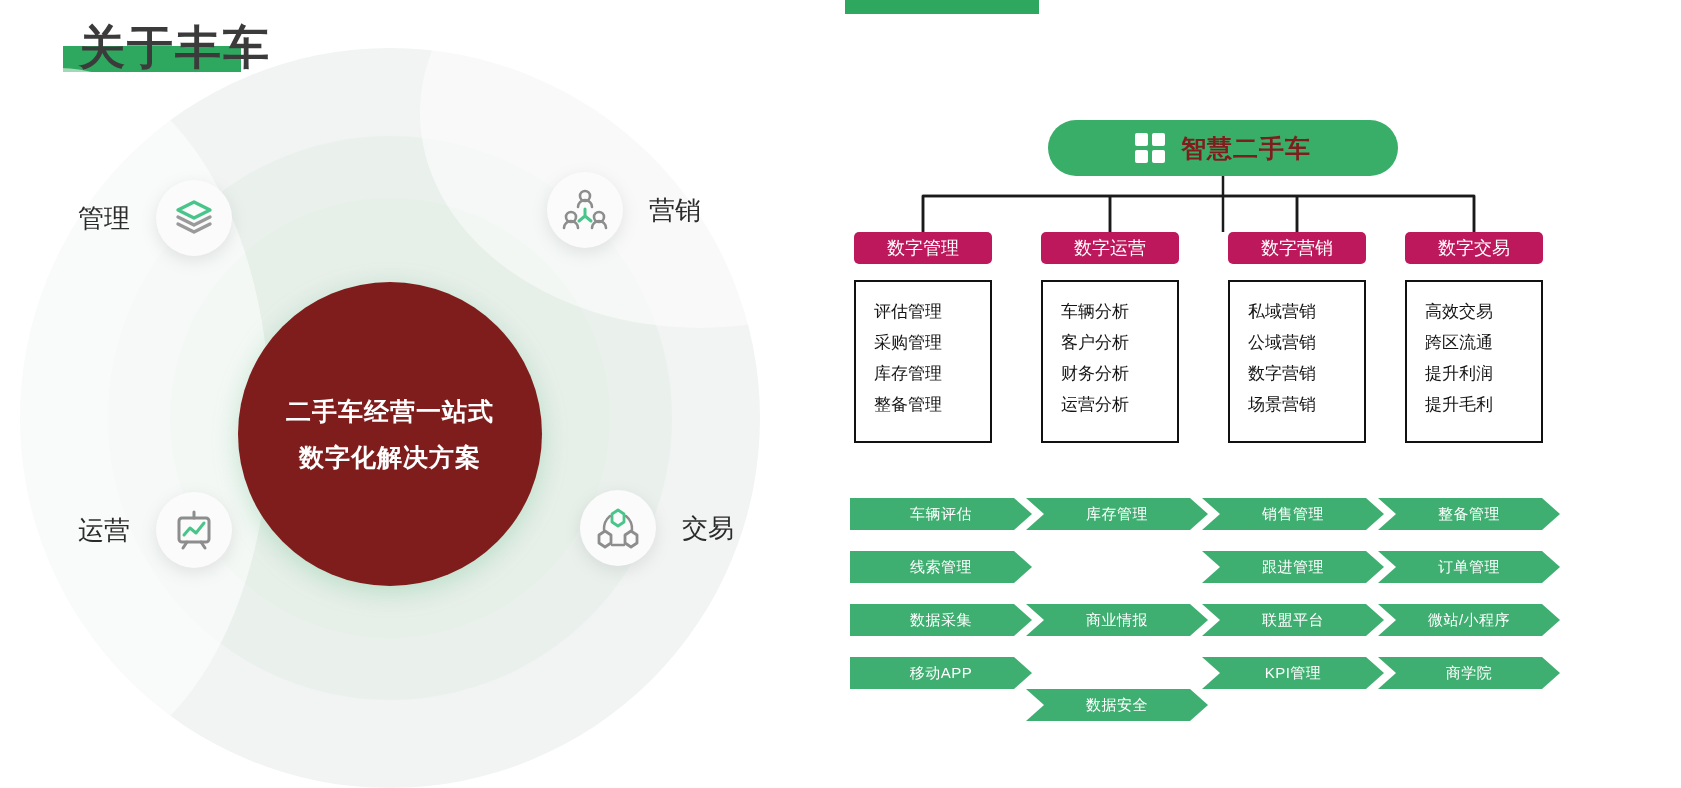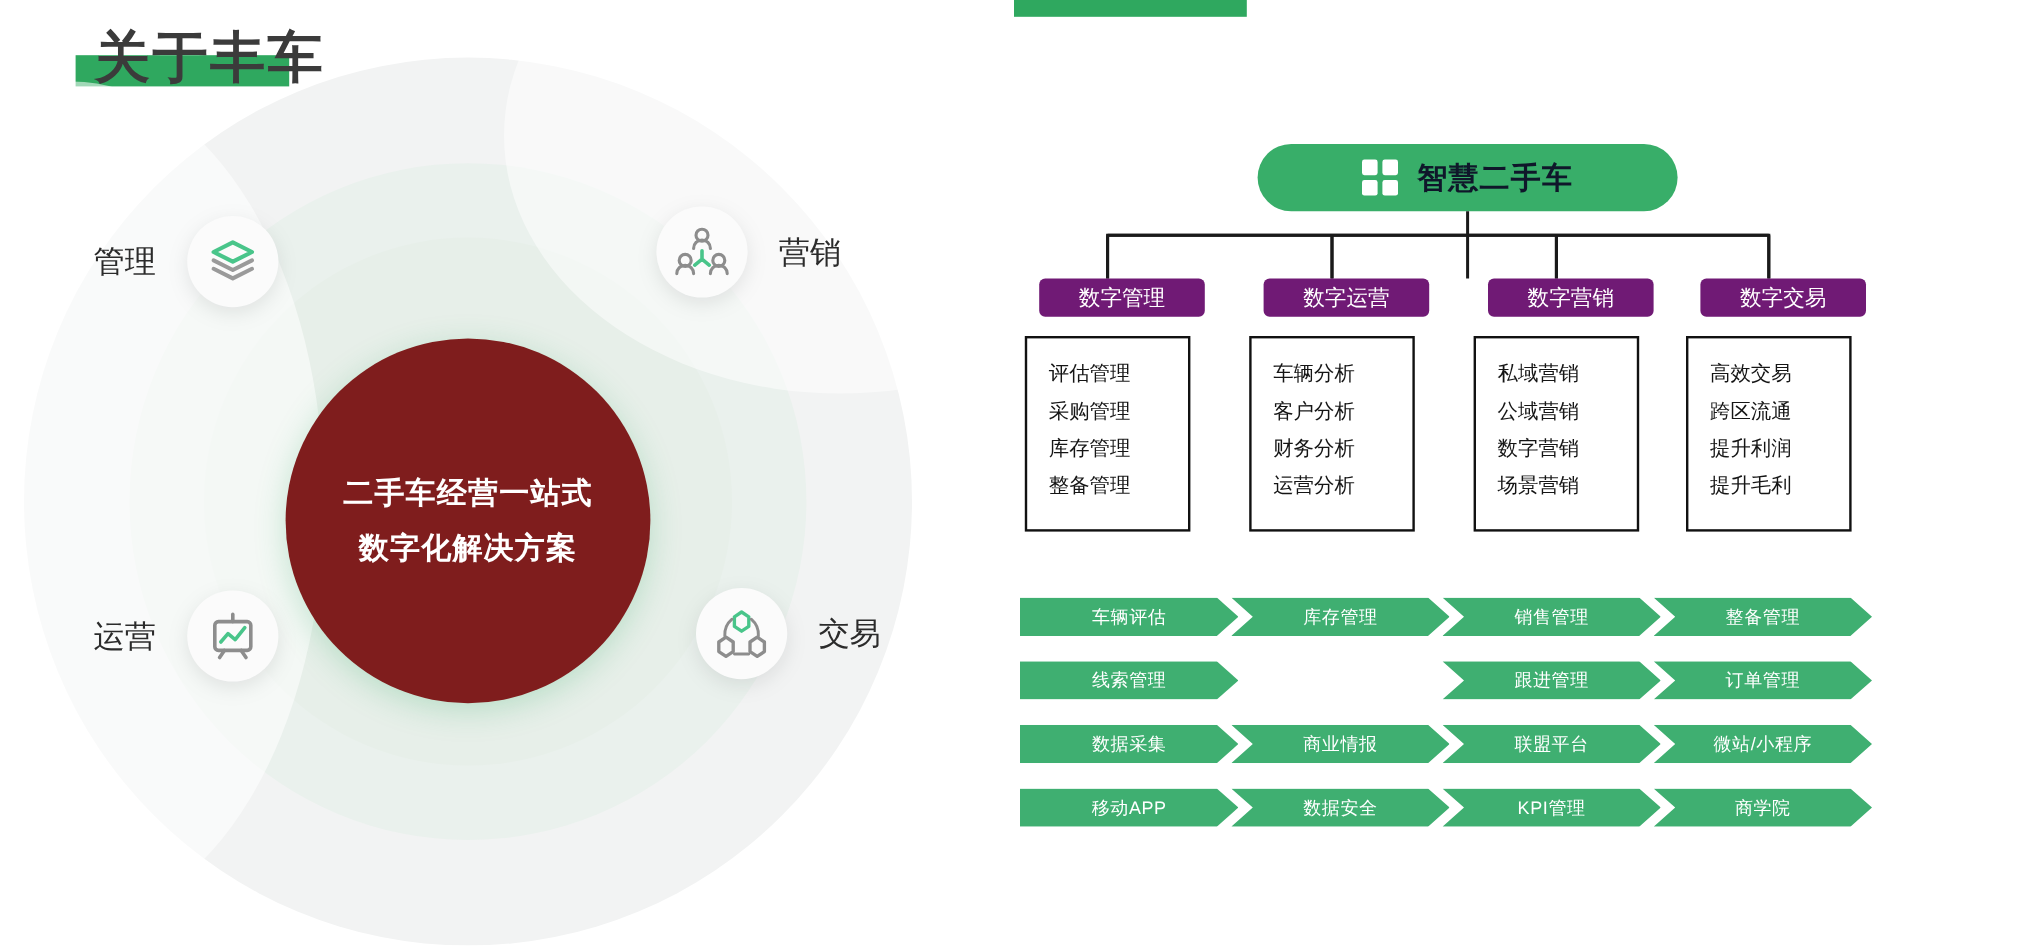--- a/index.html
+++ b/index.html
@@ -70,31 +70,31 @@
   
   #right { position: absolute; left: 845px; top: 0; width: 836px; height: 788px; }
 
   #hero-pill {
     position: absolute; left: 203px; top: 120px; width: 350px; height: 56px;
     background: #38AE69; border-radius: 28px;
     display: flex; align-items: center; justify-content: center; gap: 16px;
   }
   #hero-pill .grid-icon { display: grid; grid-template-columns: 13px 13px; grid-template-rows: 13px 13px; gap: 4px; }
   #hero-pill .grid-icon i { display: block; background: #fff; border-radius: 2px; }
-  #hero-pill .hero-text { font-size: 25px; font-weight: bold; color: #0f172a; letter-spacing: 1px; }
+  #hero-pill .hero-text { font-size: 25px; font-weight: bold; color: #7f1d1d; letter-spacing: 1px; }
 
   
   #connectors { position: absolute; left: 0; top: 0; width: 836px; height: 300px; }
 
   
   .cat-chip {
     position: absolute; height: 32px; width: 138px;
-    background: #701a75; border-radius: 5px;
+    background: #be185d; border-radius: 5px;
     display: flex; align-items: center; justify-content: center;
-    font-size: 18px; color: #ffffff; margin-left: 12px;
+    font-size: 18px; color: #ffffff;
   }
   
   .cat-box {
     position: absolute; width: 138px; height: 163px;
     border: 2px solid #111; background: #fff;
     padding-top: 14px; padding-left: 18px;
   }
   .cat-box .item { font-size: 17px; color: #151515; line-height: 31px; white-space: nowrap; }
 
   
@@ -252,20 +252,20 @@
         <div class="chev notch" style="left:528px; width:182px;">订单管理</div>
       </div>
       <div class="chev-row">
         <div class="chev first" style="left:0px;   width:182px;">数据采集</div>
         <div class="chev notch" style="left:176px; width:182px;">商业情报</div>
         <div class="chev notch" style="left:352px; width:182px;">联盟平台</div>
         <div class="chev notch" style="left:528px; width:182px;">微站/小程序</div>
       </div>
       <div class="chev-row">
         <div class="chev first" style="left:0px;   width:182px;">移动APP</div>
-        <div class="chev notch" style="left:176px; width:182px;">数据安全</div>
+        <div class="chev notch" style="left:176px; width:182px;margin-top:32px;">数据安全</div>
         <div class="chev notch" style="left:352px; width:182px;">KPI管理</div>
         <div class="chev notch" style="left:528px; width:182px;">商学院</div>
       </div>
     </div>
 
   </div>
 </div>
 
 </body></html>

